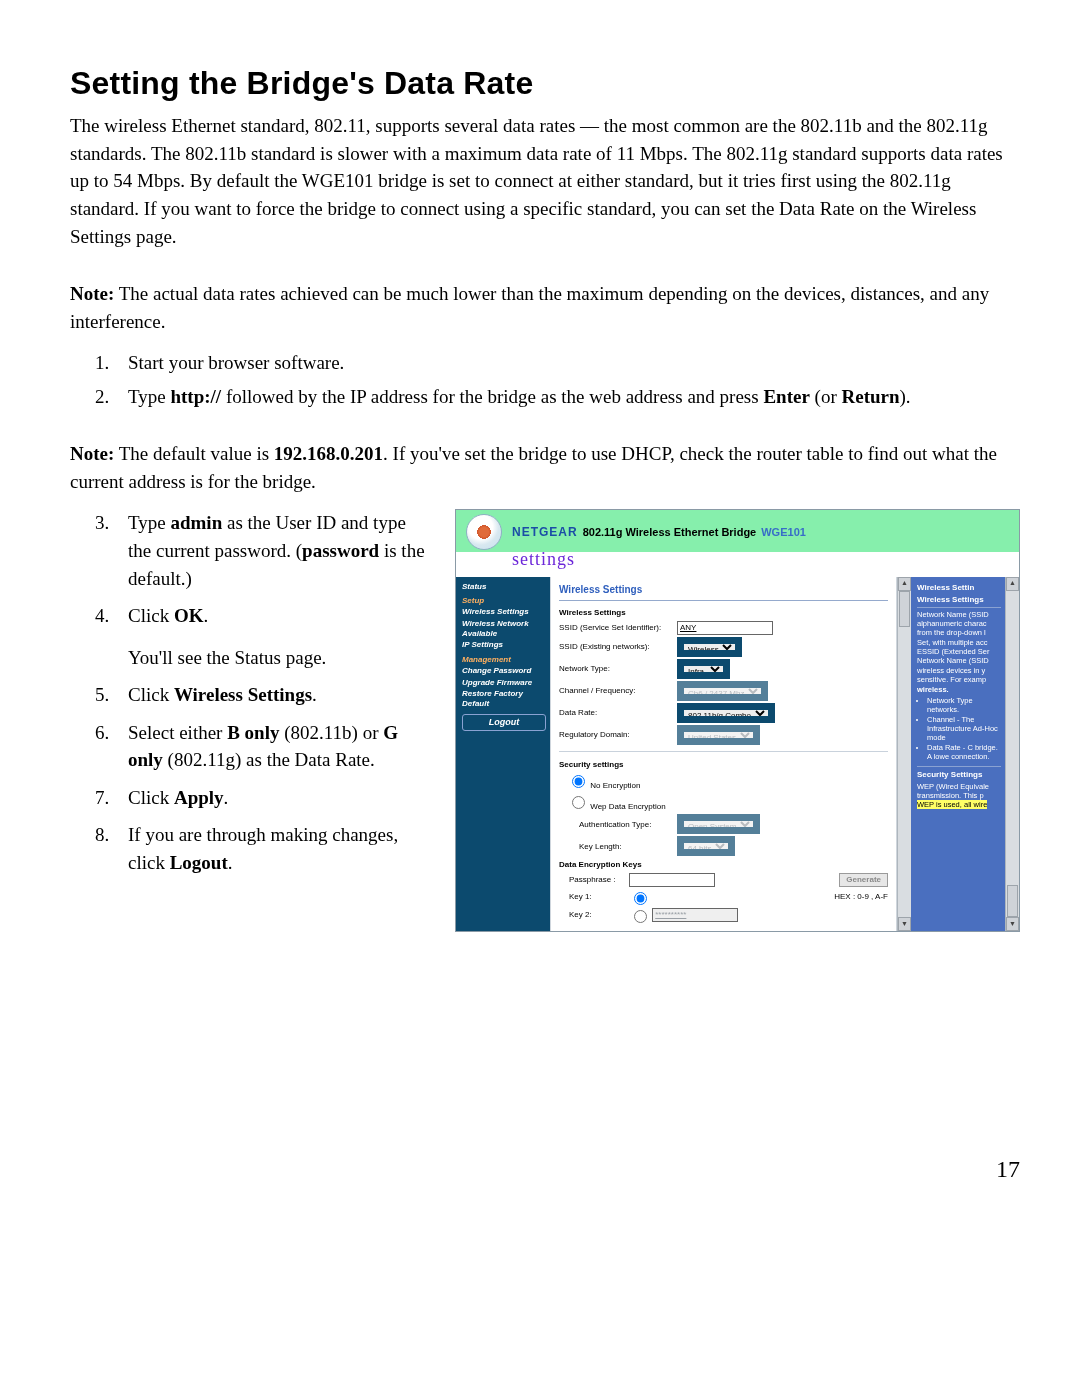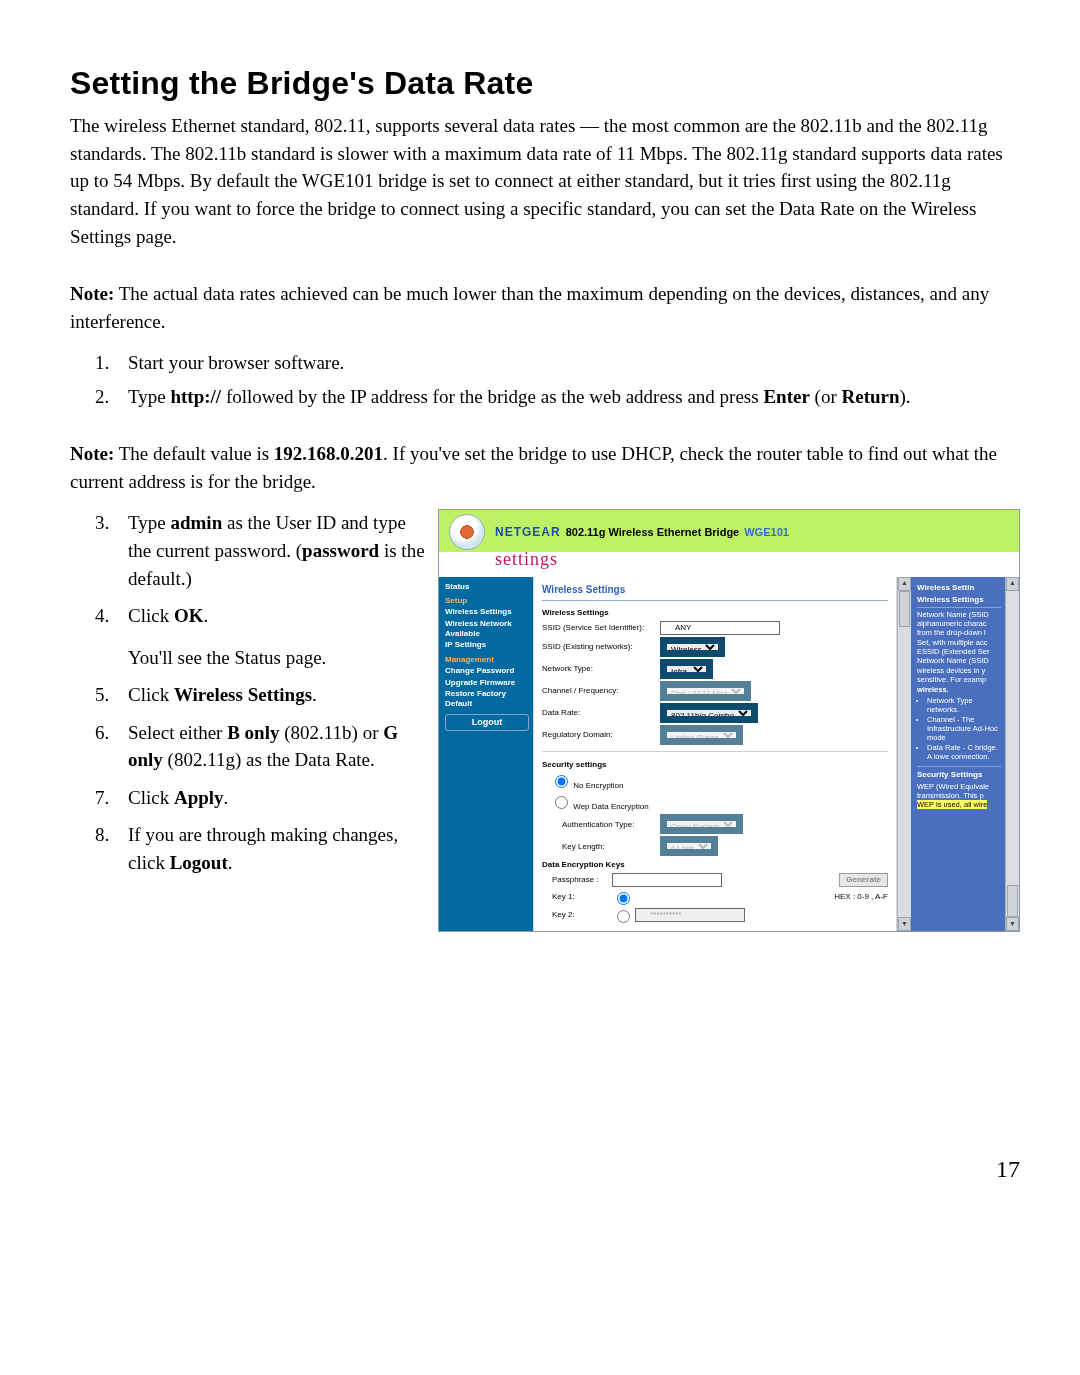--- a/index.html
+++ b/index.html
@@ -22,36 +22,36 @@
   }
   p { margin: 0 0 14px 0; }
   .note { margin-top: 30px; }
   ol {
     padding-left: 44px;
     margin: 10px 0 14px 0;
   }
   ol li { padding-left: 14px; margin-bottom: 6px; }
   .cols {
     display: flex;
-    gap: 8px;
+    gap: 25px;
     align-items: flex-start;
     margin-top: 2px;
   }
   .left-col { flex: 0 0 360px; }
   .left-col ol { padding-left: 44px; margin-top: 0; }
   .left-col li { margin-bottom: 10px; }
   .sublabel { margin: 4px 0 10px 58px; }
   .screenshot {
     flex: 1;
     border: 1px solid #8a9aa6;
     font-family: Arial, sans-serif;
     font-size: 9px;
   }
   .ss-top {
-    background: #bef264;
+    background: #86efac;
     display: flex;
     align-items: center;
     gap: 10px;
     padding: 4px 10px 2px 10px;
   }
   .ss-logo {
     width: 34px; height: 34px;
     border-radius: 50%;
     border: 1px solid #90b0c4;
     background: radial-gradient(circle at 40% 35%, #fff 0 40%, #d8e8f0 60%, #c6e0ef 100%);
@@ -60,43 +60,43 @@
   .ss-logo::after{
     content:""; position:absolute; left:9px; top:9px; width:16px; height:16px;
     background: radial-gradient(circle, #e06b3a 0 40%, #d0562b 60%, transparent 61%);
     border-radius:50%;
   }
   .ss-brand { color:#1b4da6; font-weight:700; font-size:12px; letter-spacing:1px;}
   .ss-title { color:#000; font-weight:700; font-size:11px; }
   .ss-model { color:#386dc7; font-weight:700; font-size:11px; }
   .ss-subhdr {
     font-family: Georgia, serif;
-    color:#be185d; font-size:18px; letter-spacing:1px;
+    color:#6d28d9; font-size:18px; letter-spacing:1px;
     padding: 0 0 4px 56px; margin-top:-6px;
   }
   .ss-body { display:flex; align-items:stretch; }
   .ss-nav {
-    background:#0369a1; color:#fff; width:84px;
-    padding:4px 4px 8px 6px; font-size:8px; line-height:1.3;
+    background:#0c4a6e; color:#fff; width:84px;
+    padding:4px 4px 8px 6px; font-size:8px; line-height:1.3;font-style:italic;
   }
   .ss-nav .hdr { color:#ffb060; font-weight:700; margin-top:4px; }
   .ss-nav a { color:#fff; display:block; font-weight:700; margin:1px 0; }
   .ss-nav .logout {
     display:block; text-align:center; color:#fff; font-weight:700;
     border:1px solid #8aa2d2; border-radius:3px; padding:2px 0; margin-top:4px; font-size:9px;
   }
   .ss-main {
     flex:1; background:#fff; padding:6px 8px; border-left:1px solid #cfd6dd; border-right:1px solid #cfd6dd;
     position:relative;
   }
   .ss-main h3 { color:#2f5fbd; font-size:10px; margin:0 0 6px 0; border-bottom:1px solid #95aacd; padding-bottom:3px;}
   .ss-main h4 { font-size:8px; font-weight:700; margin:3px 0 2px 0;}
   .frow { display:flex; align-items:center; margin:2px 0; font-size:8px;}
   .frow .lbl { width:118px; }
-  .frow input[type=text]{ font-size:8px; height:12px; border:1px solid #666; padding:0 14px; width:90px;}
+  .frow input[type=text]{ font-size:8px; height:12px; border:1px solid #666; padding:0 2px; width:90px;text-decoration:underline;}
   .frow select{ font-size:8px; height:20px; border:7px solid #0c4a6e; background:#eee;}
   .disabled { color:#9aa0a6; background:#efefef !important;}
   .sec { margin-top:6px; border-top:1px solid #c9d2dc; padding-top:4px;}
   .radio { font-size:8px; margin:1px 0 1px 8px;}
   .keys .frow .lbl{ width:60px; padding-left:10px;}
   .keys input[type=text]{ width:80px; color:#9aa0a6;}
   .genbtn{
     font-size:8px; background:#e7e7e7; border:1px solid #9a9a9a; color:#8a8a8a;
     padding:0 6px; height:14px; margin-left:auto;font-weight:bold;
   }

